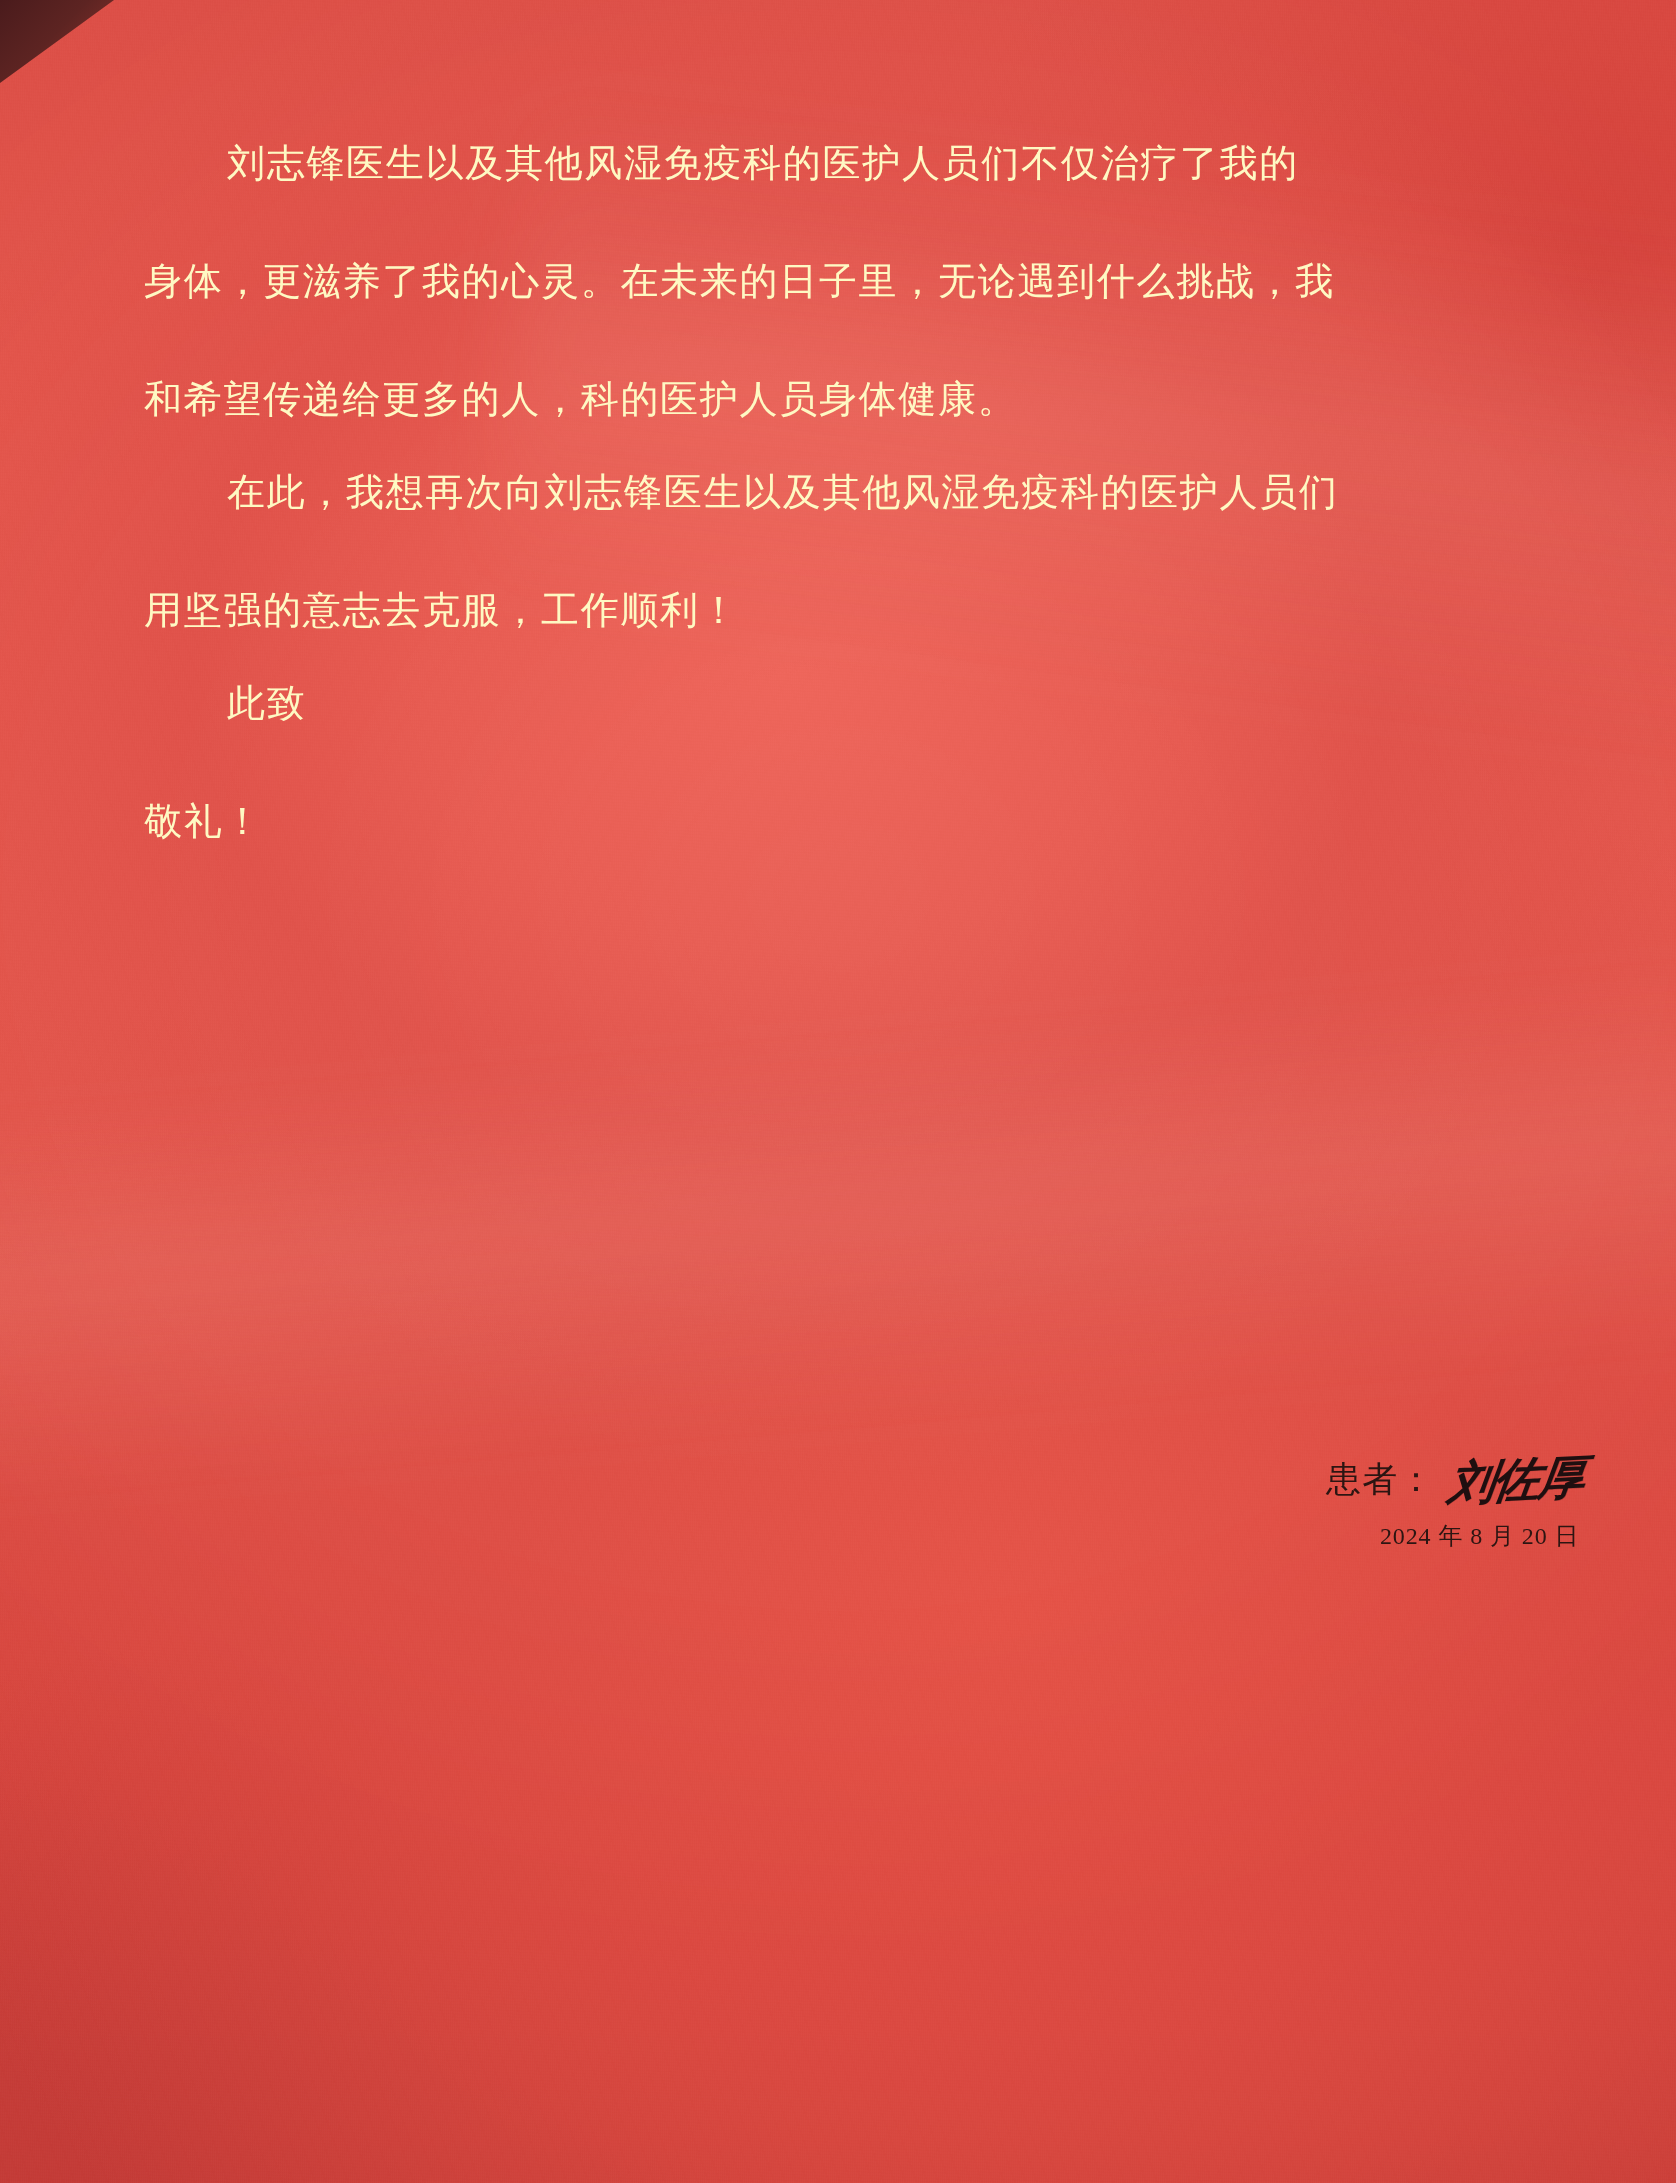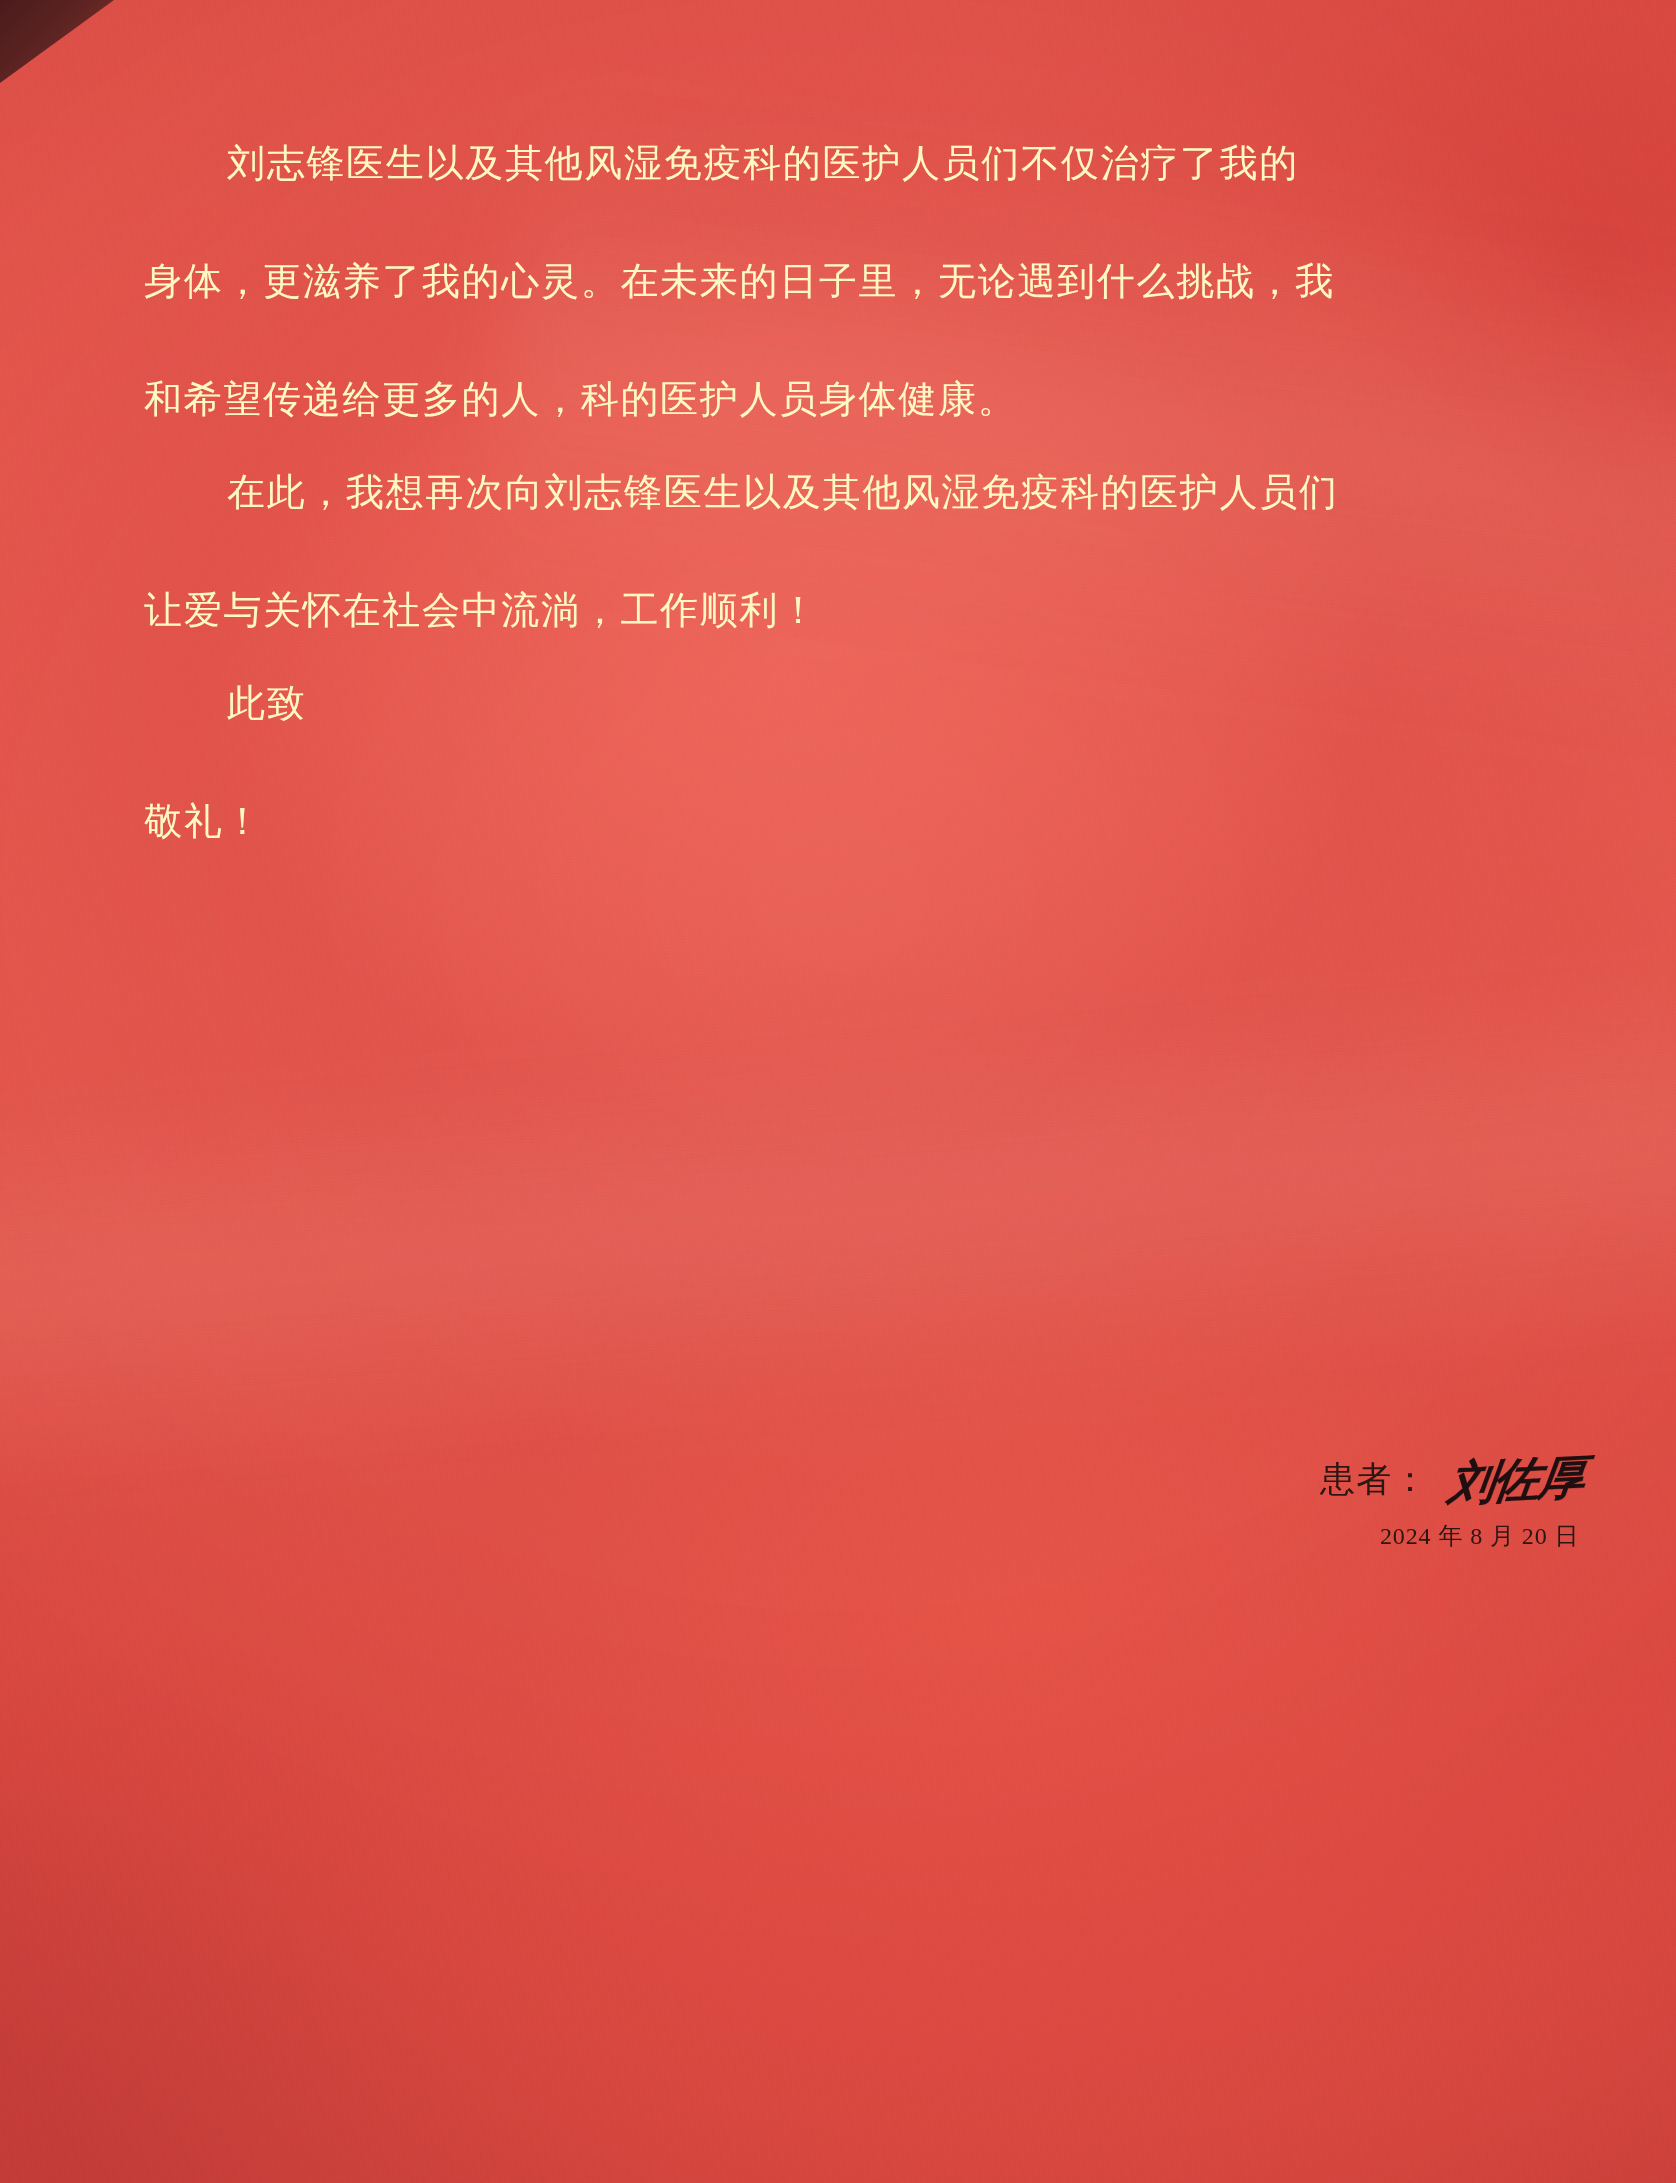--- a/index.html
+++ b/index.html
@@ -120,21 +120,21 @@
     position: absolute;
     right: 95px;
     top: 1458px;
     z-index: 4;
     text-align: right;
   }
   .sign-row {
     display: flex;
     align-items: flex-end;
     justify-content: flex-end;
-    gap: 20px;
+    gap: 14px;
   }
   .sign-label {
     font-size: 35px;
     letter-spacing: 1.3px;
     color: #2c1512;
     line-height: 1;
     padding-bottom: 6.1px;
   }
   .handwriting {
     font-family: "DejaVu Sans", sans-serif;
@@ -174,21 +174,21 @@
   <div class="letter">
 
     <div class="para-block">
       <div class="line indent">刘志锋医生以及其他风湿免疫科的医护人员们不仅治疗了我的</div>
       <div class="line">身体，更滋养了我的心灵。在未来的日子里，无论遇到什么挑战，我</div>
       <div class="line">和希望传递给更多的人，科的医护人员身体健康。</div>
     </div>
 
     <div class="para-block">
       <div class="line indent gap-para">在此，我想再次向刘志锋医生以及其他风湿免疫科的医护人员们</div>
-      <div class="line">让爱与关怀在社会中流淌，工作顺利！</div>
+      <div class="line">用坚强的意志去克服，工作顺利！</div>
     </div>
 
     <div class="para-block">
       <div class="line closing-1 gap-para">此致</div>
       <div class="line closing-2">敬礼！</div>
     </div>
 
   </div>
 
   <div class="sign-block">

